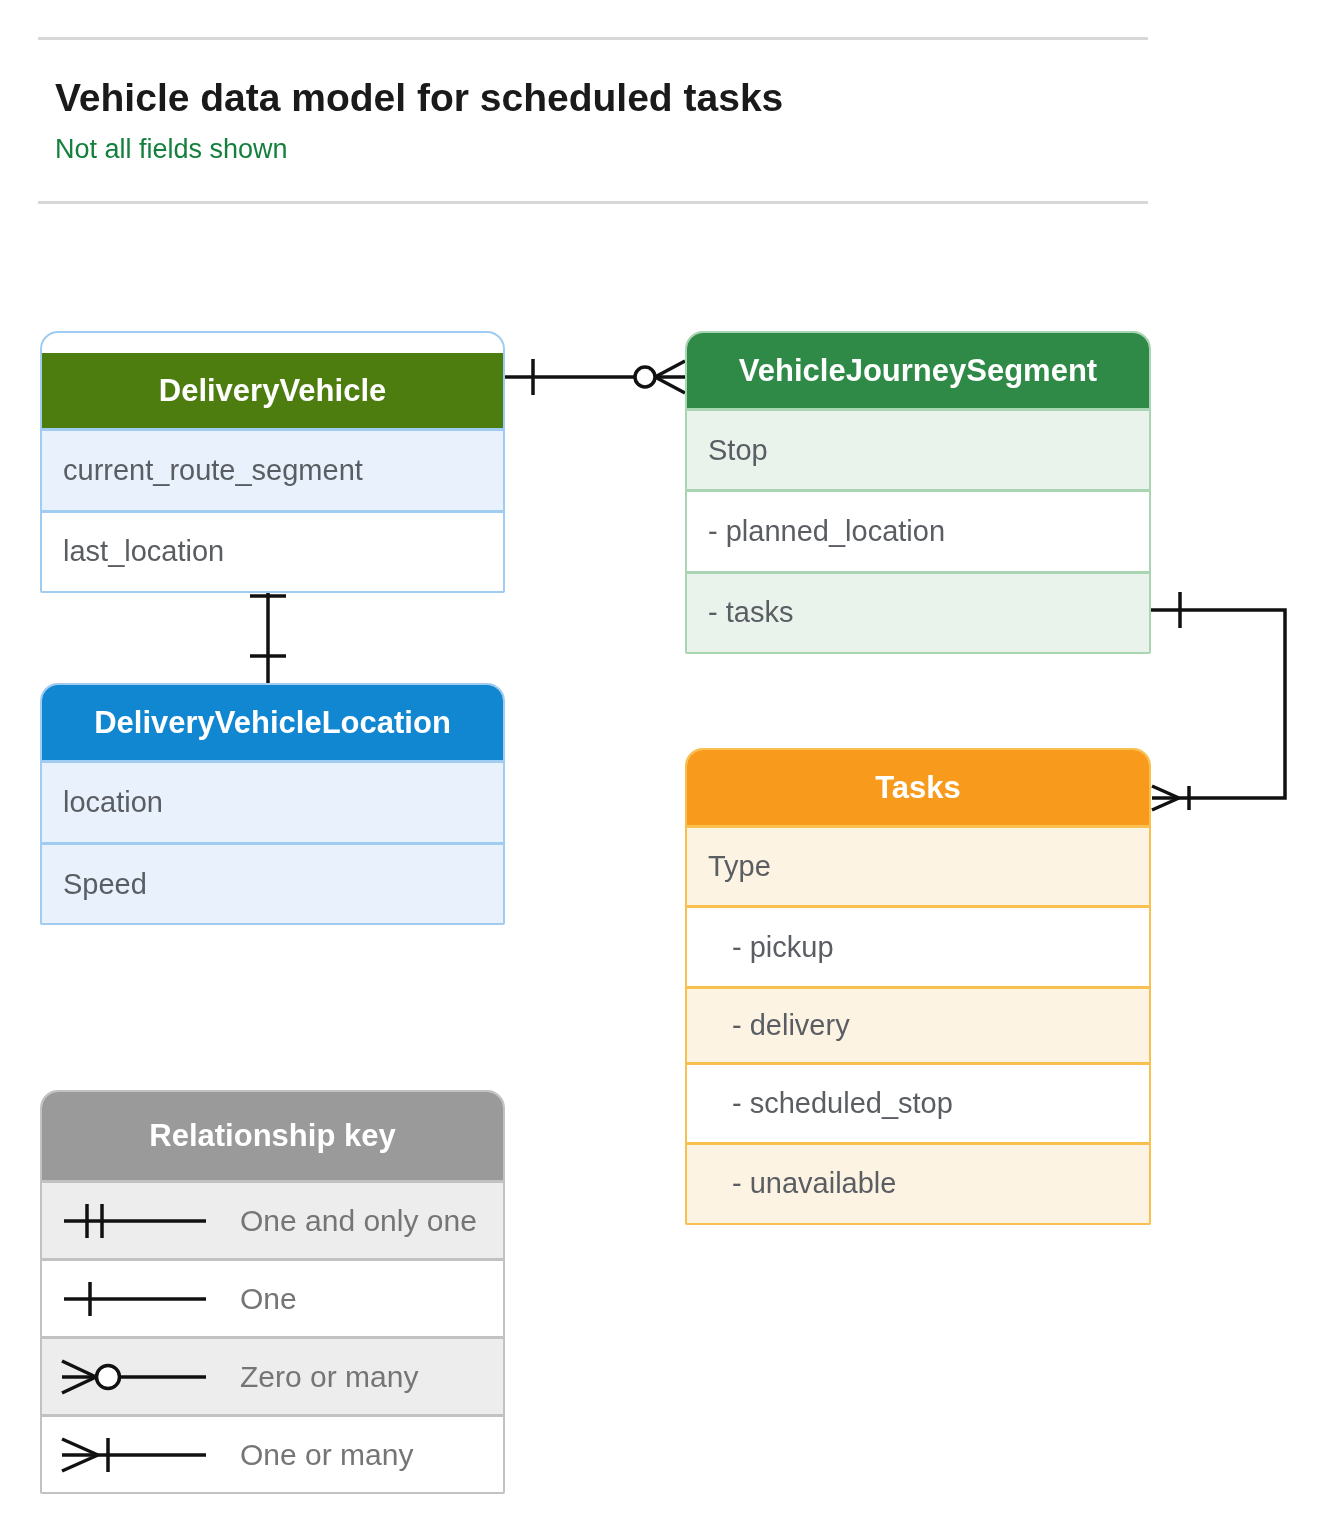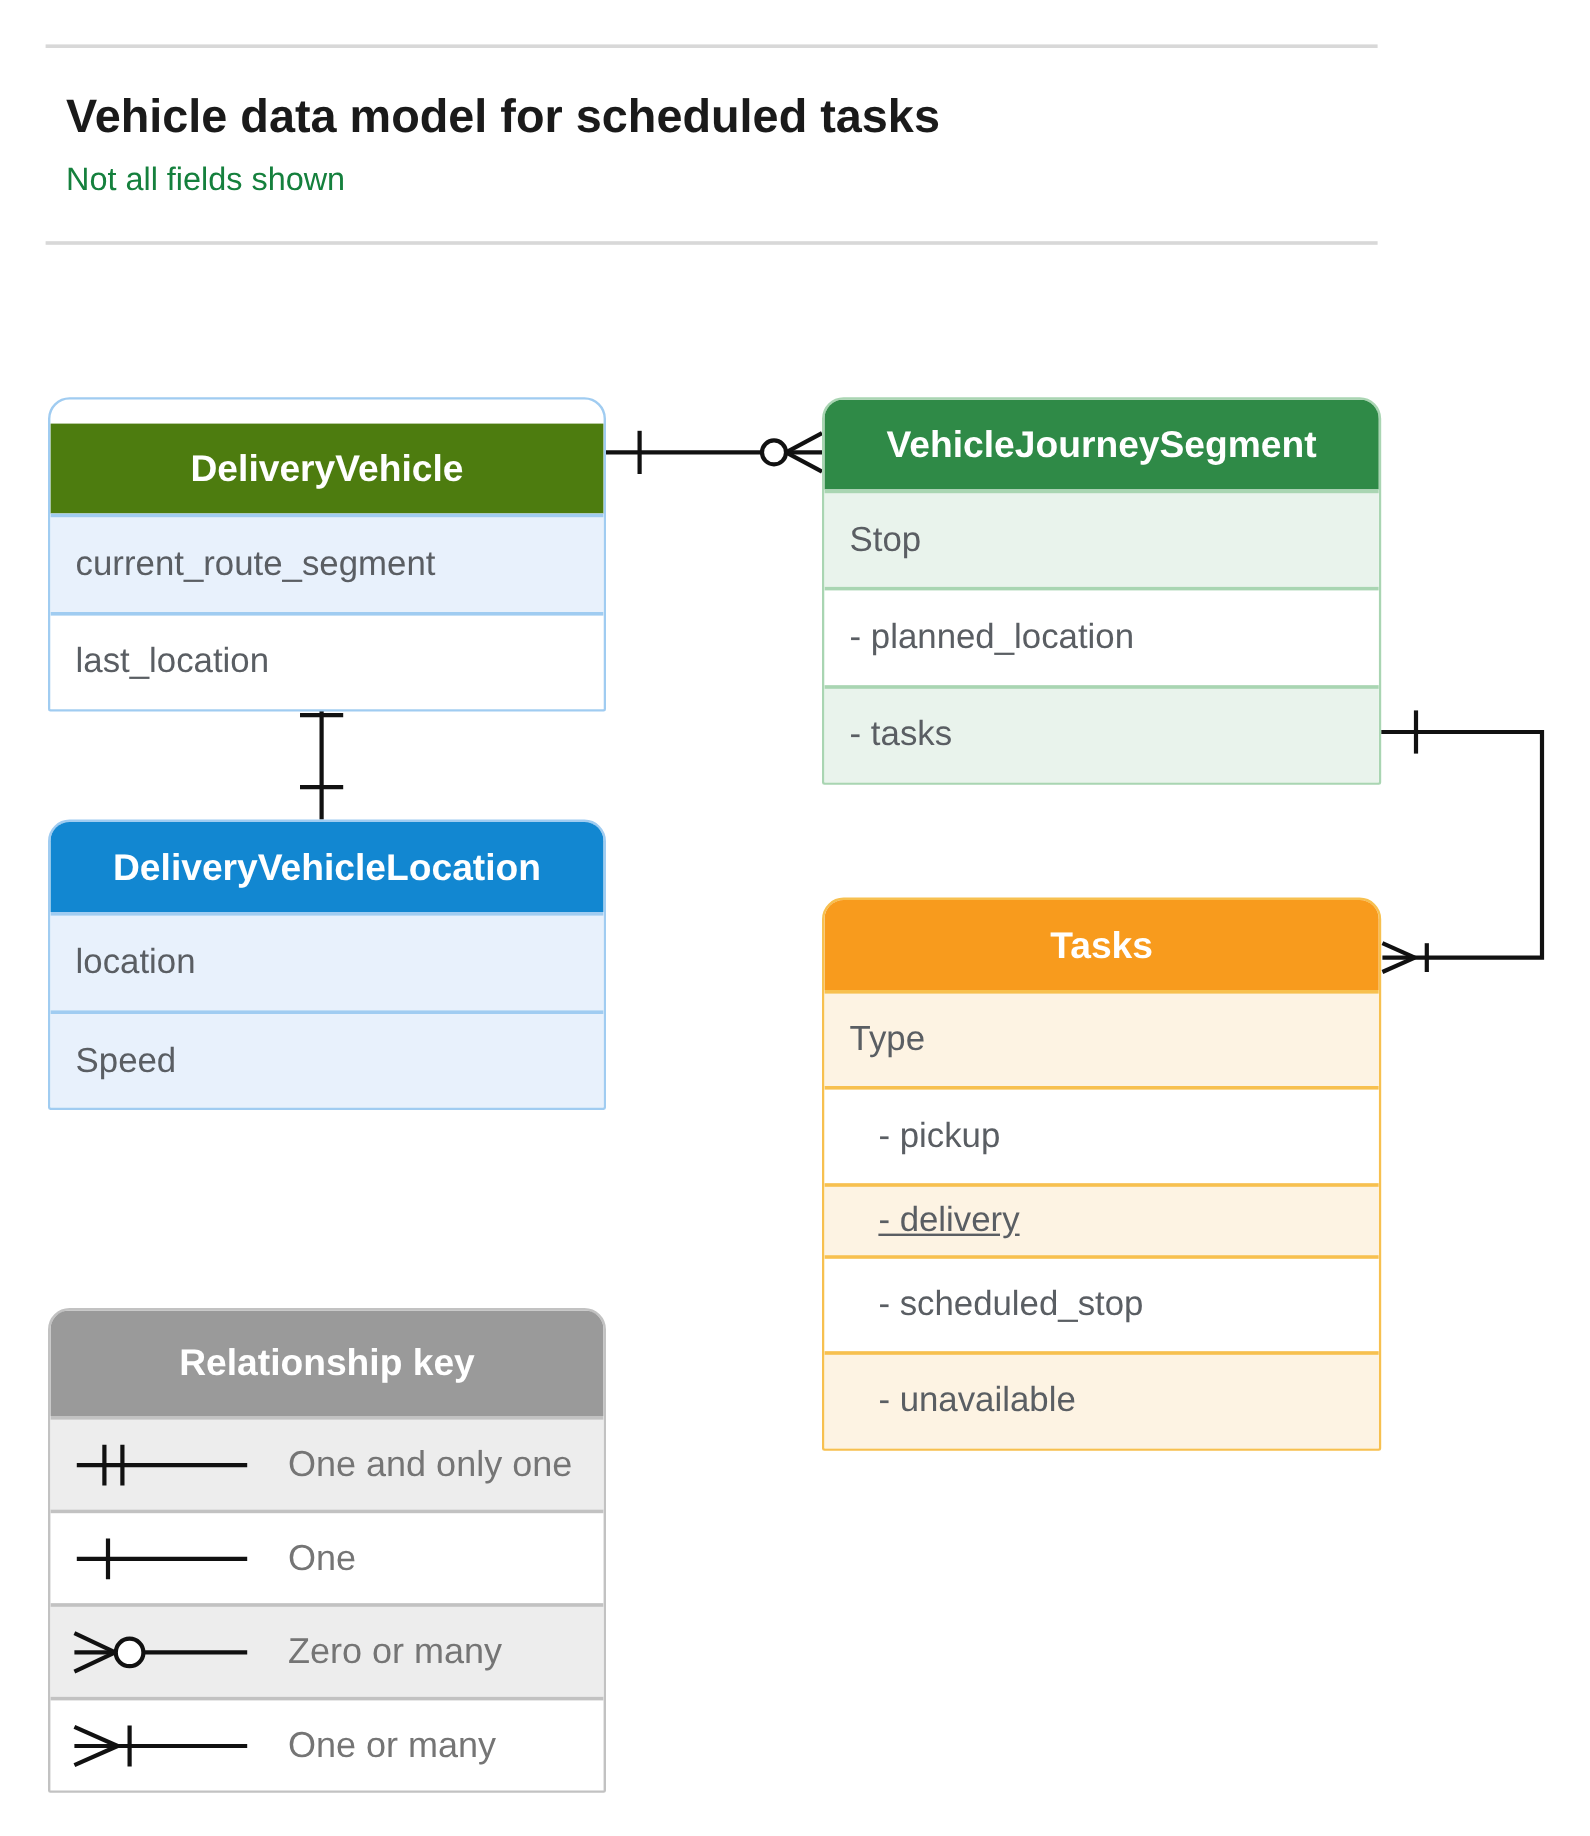--- a/index.html
+++ b/index.html
@@ -172,21 +172,21 @@
       </div>
       <div class="entity" style="left: 40px; top: 683px; width: 465px; border-color: rgb(160, 204, 241);">
         <div class="ent-header" style="height: 75px; background: rgb(18, 135, 209);">DeliveryVehicleLocation</div>
         <div class="ent-row" style="height: 81.7px; background: rgb(232, 241, 252); border-top-color: rgb(160, 204, 241);">location</div>
         <div class="ent-row" style="height: 81.7px; background: rgb(232, 241, 252); border-top-color: rgb(160, 204, 241);">Speed</div>
       </div>
       <div class="entity" style="left: 685px; top: 748px; width: 466px; border-color: rgb(247, 192, 79);">
         <div class="ent-header" style="height: 75px; background: rgb(248, 155, 29);">Tasks</div>
         <div class="ent-row" style="height: 80.4px; background: rgb(253, 243, 227); border-top-color: rgb(247, 192, 79);">Type</div>
         <div class="ent-row sub" style="height: 80.4px; background: rgb(255, 255, 255); border-top-color: rgb(247, 192, 79);">- pickup</div>
-        <div class="ent-row sub" style="height: 60px; background: rgb(253, 243, 227); border-top-color: rgb(247, 192, 79); text-decoration: underline;">- delivery</div>
+        <div class="ent-row sub" style="height: 76px; background: rgb(253, 243, 227); border-top-color: rgb(247, 192, 79);">- delivery</div>
         <div class="ent-row sub" style="height: 80.4px; background: rgb(255, 255, 255); border-top-color: rgb(247, 192, 79);">- scheduled_stop</div>
         <div class="ent-row sub" style="height: 80.4px; background: rgb(253, 243, 227); border-top-color: rgb(247, 192, 79);">- unavailable</div>
       </div>
     </div>
 
   <div class="legend">
     <div class="legend-header">Relationship key</div>
     <div class="legend-row tinted">
       <span class="legend-symbol">
           <svg width="150" height="60" viewBox="0 0 150 60">

